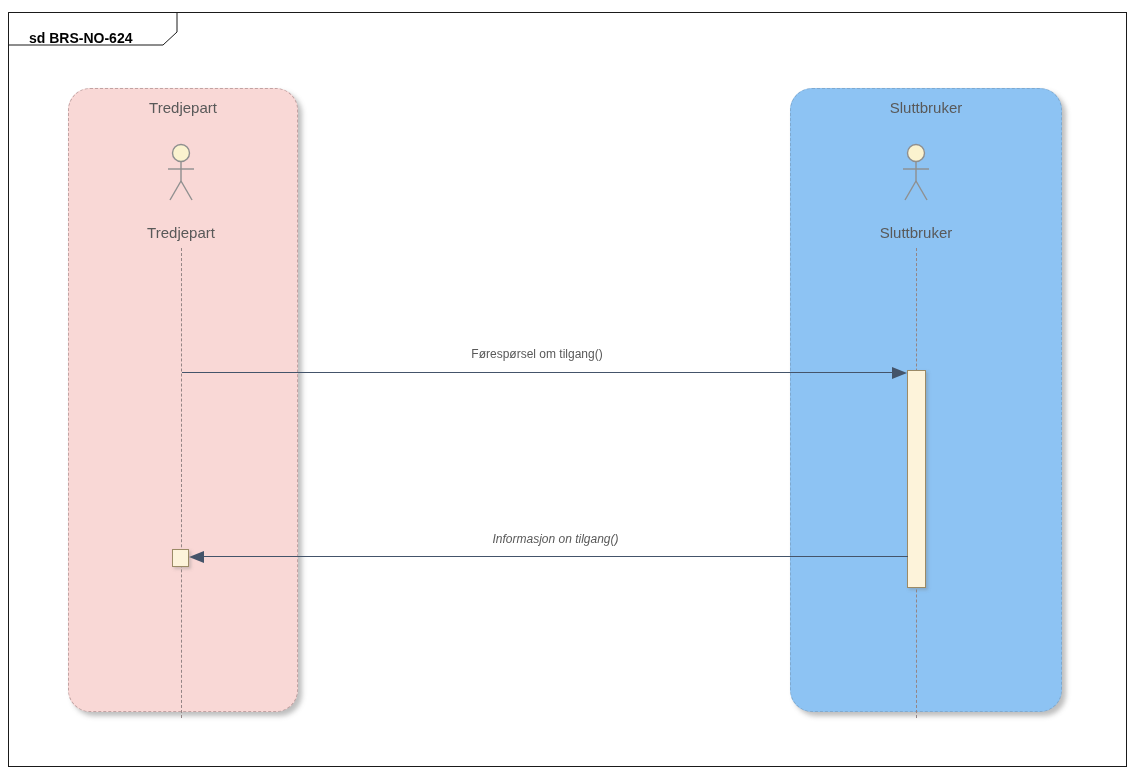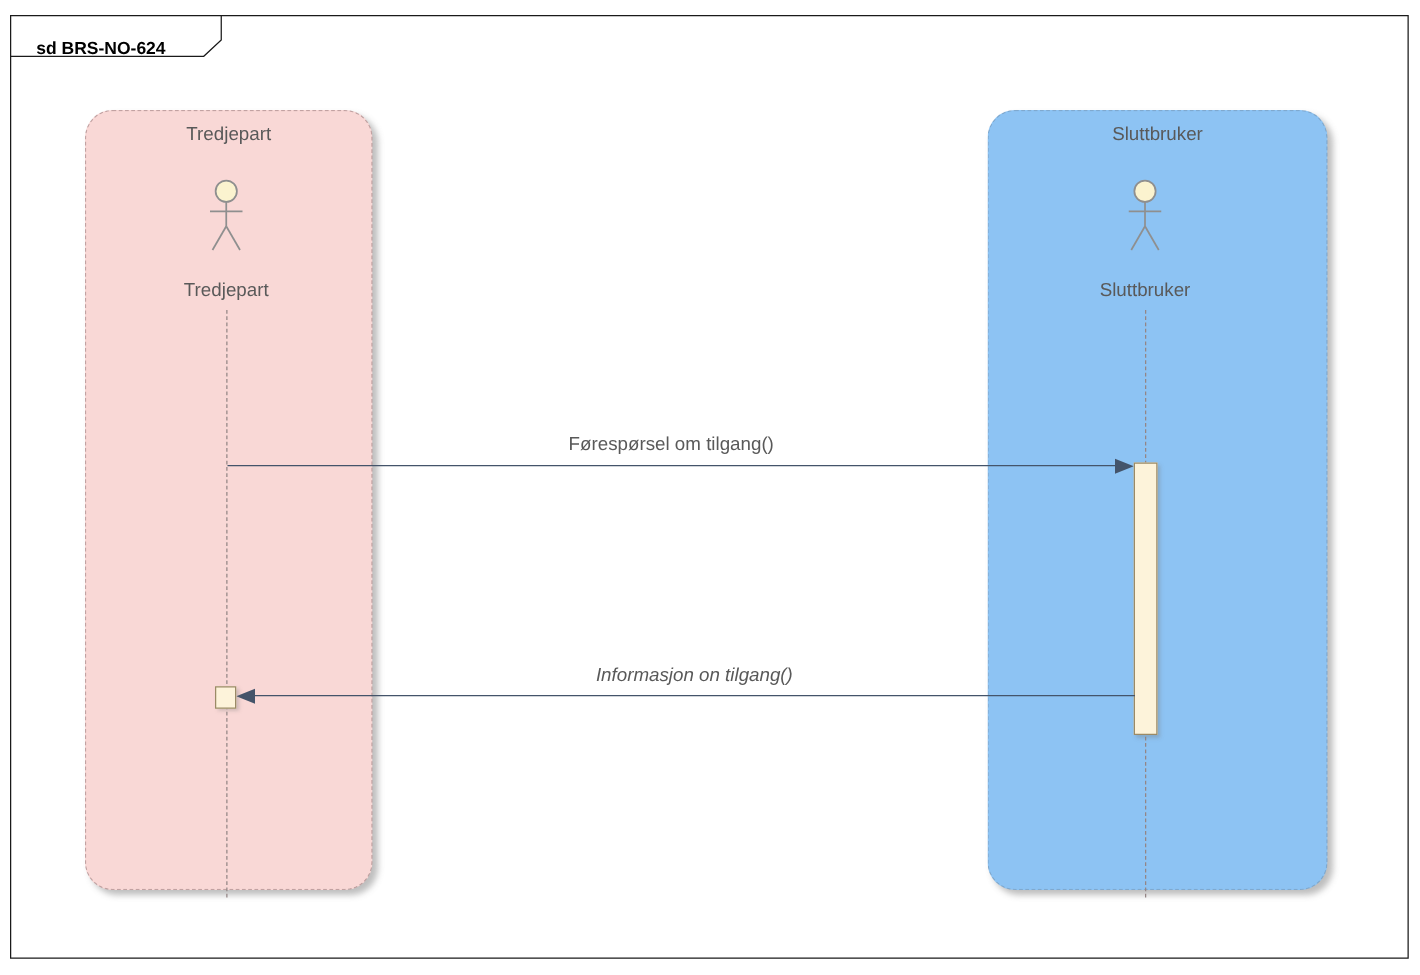--- a/index.html
+++ b/index.html
@@ -20,21 +20,21 @@
   .partition.pink{left:68px;width:230px;background:var(--pink-fill);border-color:var(--pink-border);}
   .partition.blue{left:790px;width:272px;background:var(--blue-fill);border-color:var(--blue-border);}
   .partition-title{padding-top:10px;text-align:center;font-size:15px;color:var(--text);}
   .actor{position:absolute;}
   .actor-label{position:absolute;width:160px;text-align:center;font-size:15px;color:var(--text);top:224px;}
   .lifeline{position:absolute;top:248px;height:470px;width:0;border-left:1px dashed var(--lifeline);}
   .msg-line{position:absolute;height:0;border-top:1.5px solid var(--arrow);}
   .arrowhead{position:absolute;width:0;height:0;}
   .arrowhead.right{border-top:6px solid transparent;border-bottom:6px solid transparent;border-left:15px solid var(--arrow);}
   .arrowhead.left{border-top:6px solid transparent;border-bottom:6px solid transparent;border-right:15px solid var(--arrow);}
-  .msg-label{position:absolute;text-align:center;font-size:15px;color:var(--text);white-space:nowrap;}
+  .msg-label{position:absolute;text-align:center;font-size:12px;color:var(--text);white-space:nowrap;}
   .activation{position:absolute;background:var(--activation-fill);border:1px solid var(--activation-border);box-shadow:2px 2px 3px rgba(120,120,120,0.35);}
   .activation.bar{left:907px;top:370px;width:19px;height:218px;}
   .activation.box{left:172px;top:549px;width:17px;height:18px;}
 </style>
 </head>
 <body>
 
 <div class="canvas">
 
   <div class="frame"></div>

